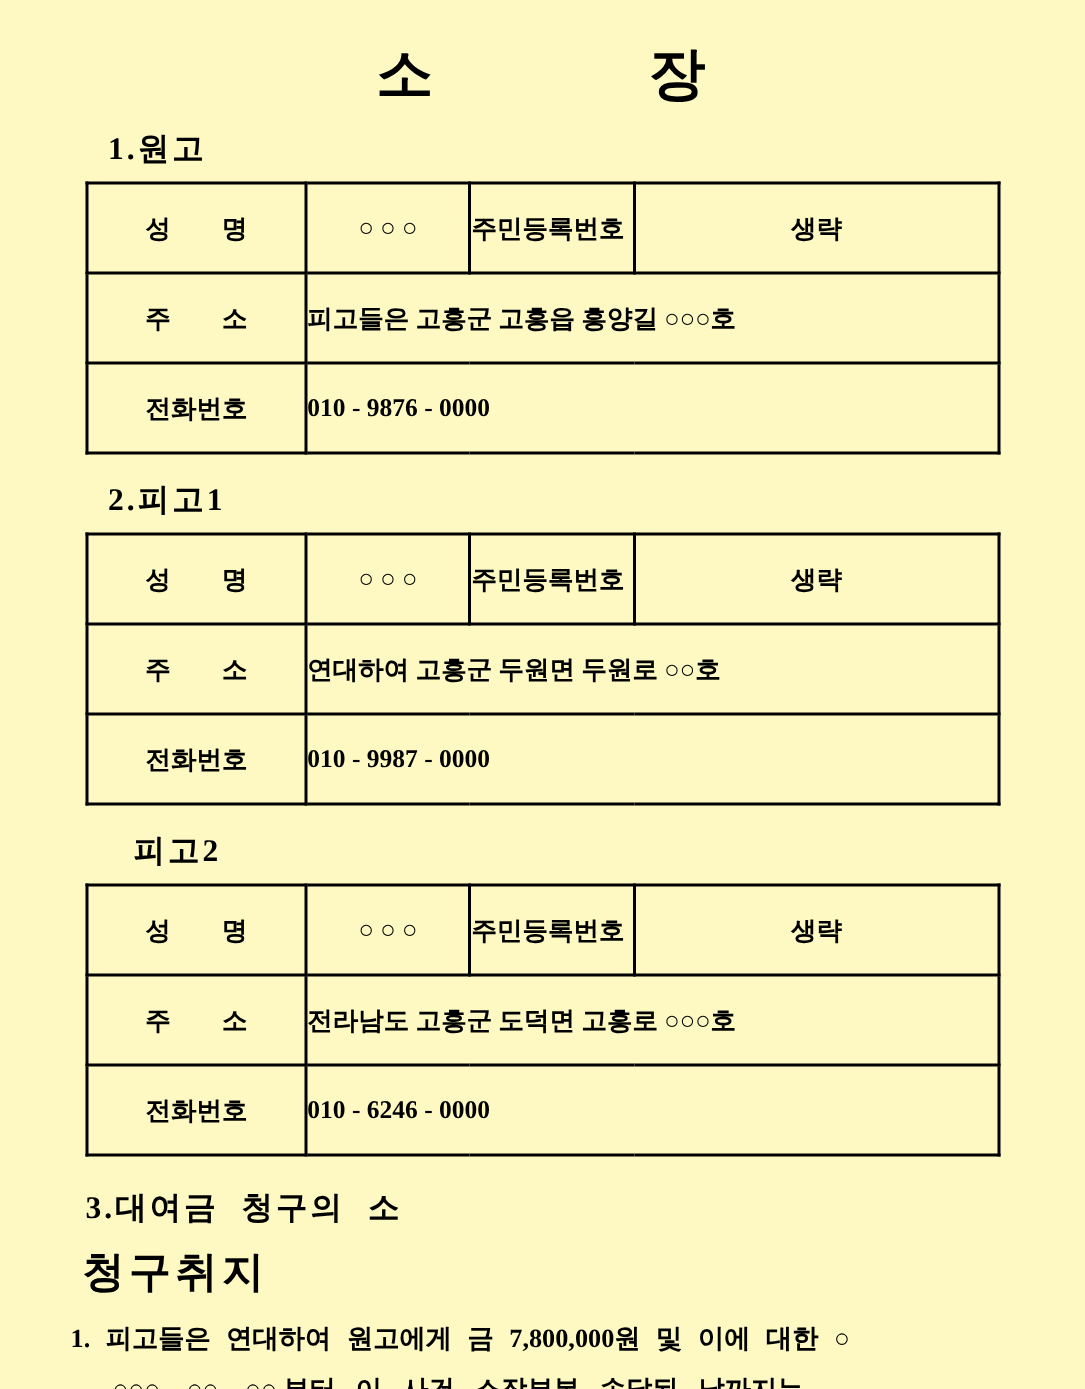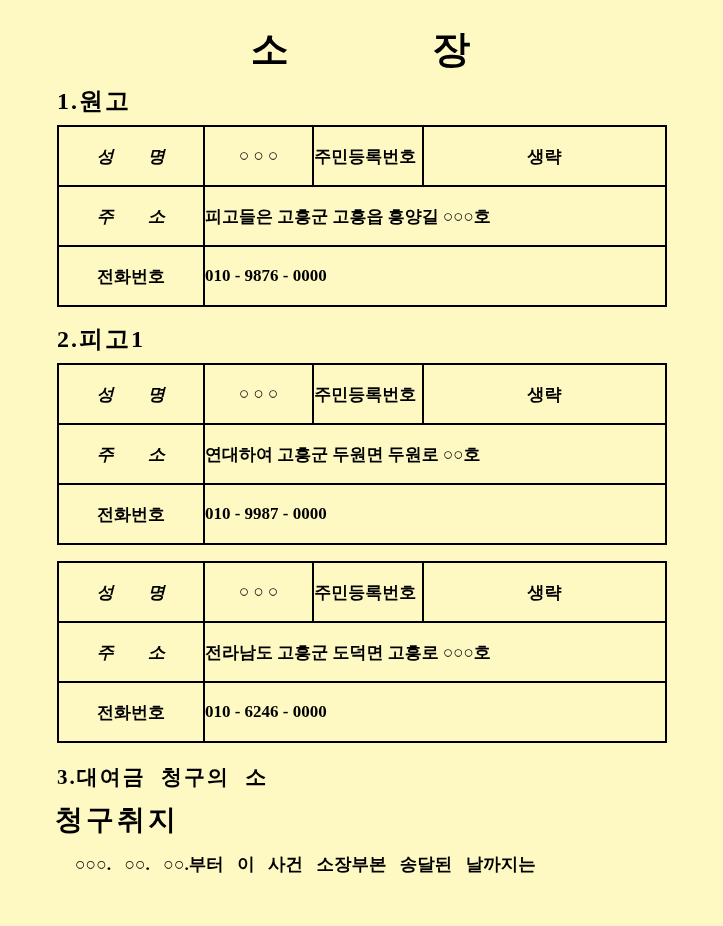--- a/index.html
+++ b/index.html
@@ -21,23 +21,23 @@
   }
   .doc-title {
     text-align: center;
     font-size: 38px;
     letter-spacing: 2px;
     word-spacing: 130px;
     margin: 6px 0 10px 0;
     white-space: nowrap;
   }
   .section-heading {
-    font-size: 24px;
+    font-size: 21px;
     letter-spacing: 2px;
-    margin: 10px 0 8px 2px;
+    margin: 10px 0 8px 17px;
     white-space: nowrap;
   }
   .section-heading.indented {
     margin-left: 34px;
   }
   table.party-table {
     border-collapse: collapse;
     width: 610px;
     margin: 0 0 16px 2px;
     table-layout: fixed;
@@ -49,21 +49,21 @@
     padding: 0;
     overflow: hidden;
     white-space: nowrap;
   }
   .col-label   { width: 24%; }
   .col-name    { width: 18%; }
   .col-idlabel { width: 18%; }
   .col-idval   { width: 40%; }
   td.c-center { text-align: center; }
   td.c-left   { text-align: left; padding-left: 20px; }
-  .spread { word-spacing: 30px; font-style: italic; }
+  .spread { word-spacing: 30px; }
   .idlabel-cell { text-align: left; letter-spacing: 0px; }
   .claim-heading {
     font-size: 21px;
     letter-spacing: 2px;
     word-spacing: 8px;
     margin: 20px 0 6px 2px;
     white-space: nowrap;
   }
   .claim-title {
     font-size: 28px;
@@ -137,20 +137,21 @@
       <td class="c-center spread">주 소</td>
       <td class="c-left" colspan="3">연대하여 고흥군 두원면 두원로 ○○호</td>
     </tr>
     <tr>
       <td class="c-center">전화번호</td>
       <td class="c-left" colspan="3">010 - 9987 - 0000</td>
     </tr>
   </tbody>
     </table>
 
+  <div class="section-heading indented">피고2</div>
   <table class="party-table">
     <colgroup>
       <col class="col-label">
         <col class="col-name">
         <col class="col-idlabel">
         <col class="col-idval">
     </colgroup>
     <tbody>
         <tr>
       <td class="c-center spread">성 명</td>
@@ -166,16 +167,17 @@
       <td class="c-center">전화번호</td>
       <td class="c-left" colspan="3">010 - 6246 - 0000</td>
     </tr>
   </tbody>
     </table>
 
   <div class="claim-heading">3.대여금 청구의 소</div>
   <div class="claim-title">청구취지</div>
 
   <div class="claim-body">
+    <div class="claim-line1">1. 피고들은 연대하여 원고에게 금 7,800,000원 및 이에 대한 ○</div>
     <div class="claim-line2">○○○. ○○. ○○.부터 이 사건 소장부본 송달된 날까지는</div>
   </div>
 
 </div>
 
 </body></html>

